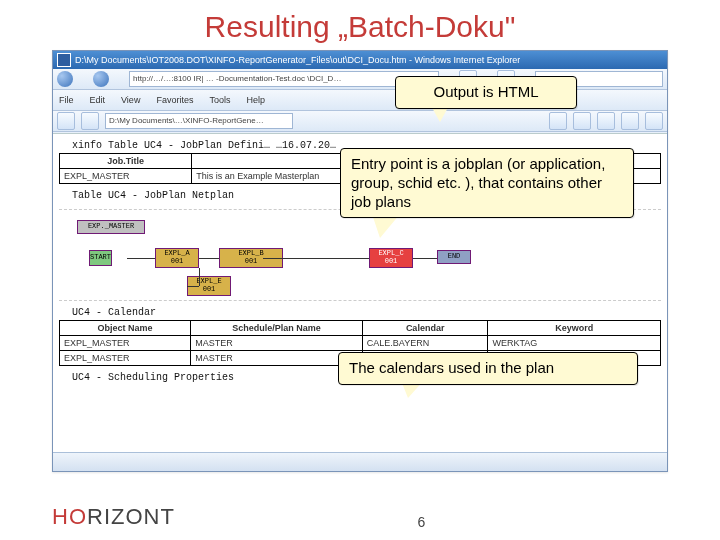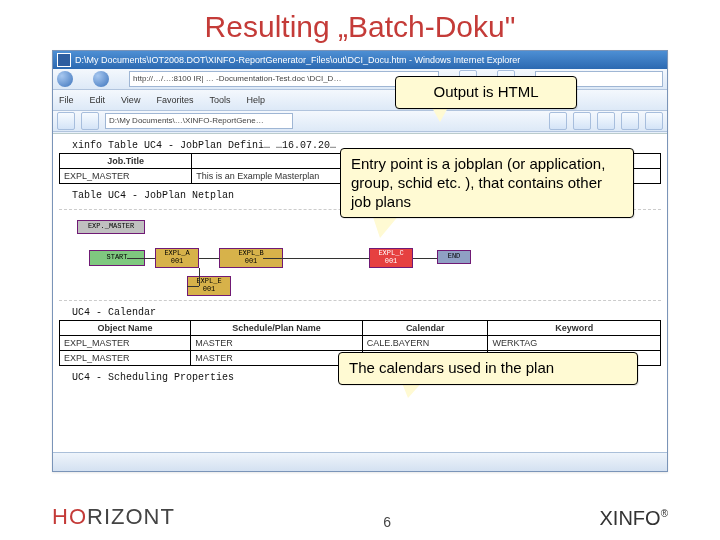--- a/index.html
+++ b/index.html
@@ -211,21 +211,21 @@
         <td>EXPL_MASTER</td>
         <td>This is an Example Masterplan</td>
       </tr>
     </tbody>
       </table>
 
     <div class="doc-line">Table UC4 - JobPlan Netplan</div>
 
     <div class="diagram" id="diagram">
         <div class="node" style="left: 18px; top: 10px; width: 68px; height: 14px; background: rgb(192, 192, 192);">EXP._MASTER</div>
-        <div class="node" style="left: 30px; top: 40px; width: 56px; height: 16px; background: rgb(127, 200, 127);">START</div>
+        <div class="node" style="left: 30px; top: 40px; width: 23px; height: 16px; background: rgb(127, 200, 127);">START</div>
         <div class="node" style="left: 96px; top: 38px; width: 44px; height: 20px; background: rgb(215, 178, 74);">EXPL_A
 001</div>
         <div class="node" style="left: 160px; top: 38px; width: 64px; height: 20px; background: rgb(215, 178, 74);">EXPL_B
 001</div>
         <div class="node" style="left: 310px; top: 38px; width: 44px; height: 20px; background: rgb(230, 64, 64); color: rgb(255, 255, 255);">EXPL_C
 001</div>
         <div class="node" style="left: 378px; top: 40px; width: 34px; height: 14px; background: rgb(143, 160, 196);">END</div>
         <div class="node" style="left: 128px; top: 66px; width: 44px; height: 20px; background: rgb(215, 178, 74);">EXPL_E
 001</div>
         <div class="link" style="left: 68px; top: 48px; width: 28px;"></div>
@@ -273,16 +273,13 @@
 <div class="callout-tail" style="top:214px; left:372px; border-left:8px solid transparent; border-right:20px solid transparent; border-top:24px solid #fffad3;"></div>
 
 <div class="callout" style="top:352px; left:338px; width:278px;">The calendars used in the plan</div>
 <div class="callout-tail" style="top:378px; left:400px; border-left:8px solid transparent; border-right:18px solid transparent; border-top:20px solid #fffad3;"></div>
 
 <div class="footer">
   <div class="left">
     <span class="ho">HO</span><span class="rest">RIZONT</span>
   </div>
   <div class="mid">6</div>
-  <div class="right">
-    <span>XINFO</span><sup>®</sup>
-  </div>
 </div>
 
 </body></html>

